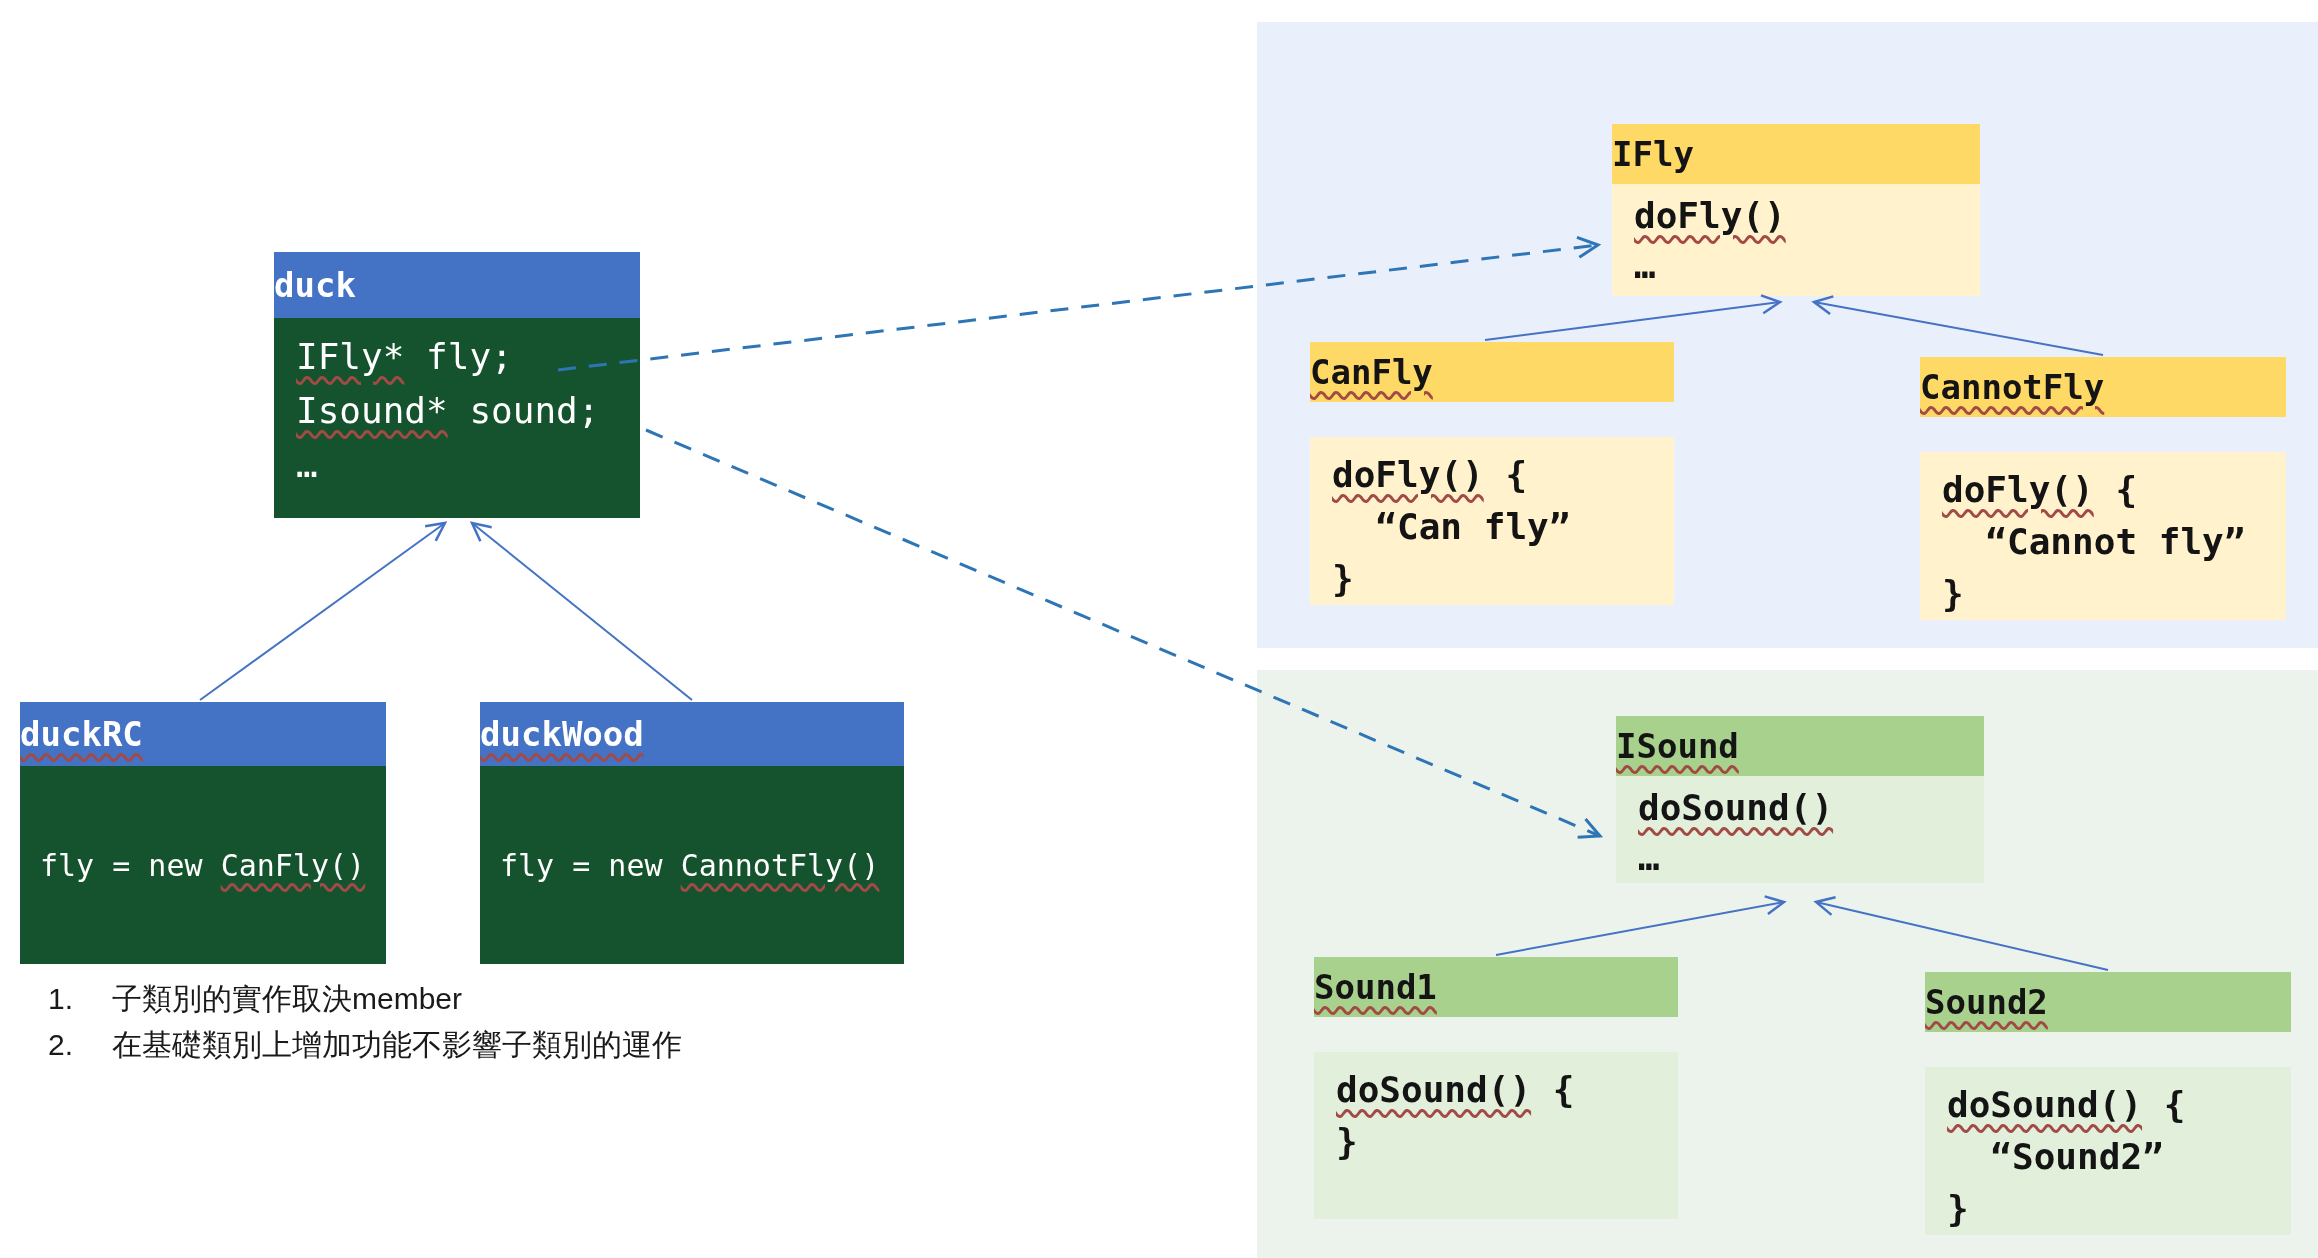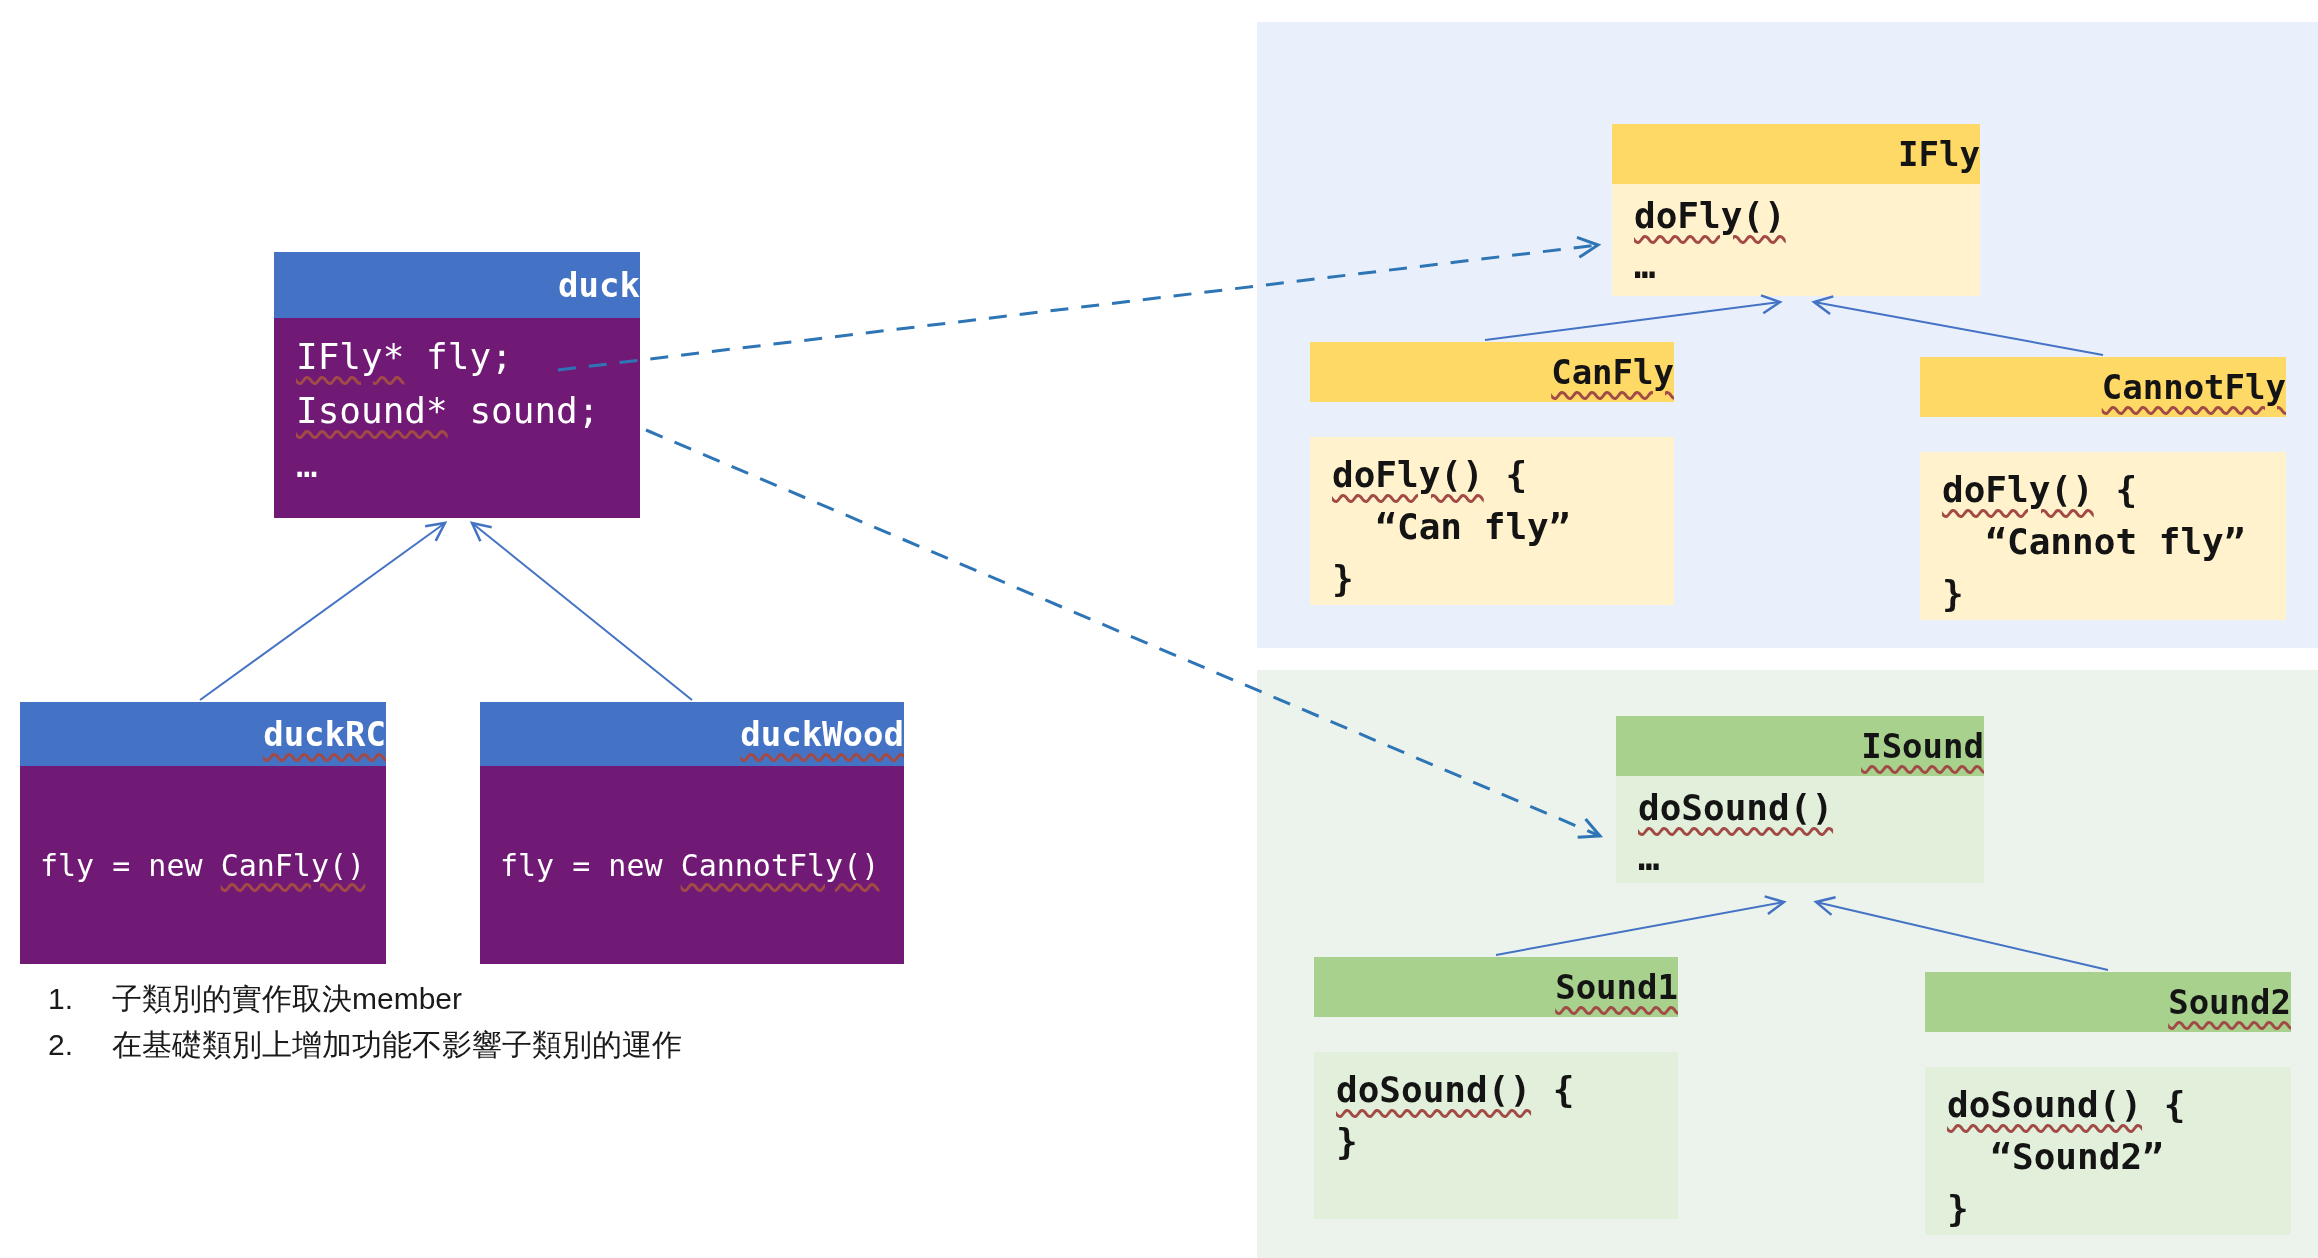--- a/index.html
+++ b/index.html
@@ -13,26 +13,26 @@
   }
 
   
   .panel { position: absolute; }
   #panel-fly   { left: 1257px; top: 22px;  width: 1061px; height: 626px; background: #e9effb; }
   #panel-sound { left: 1257px; top: 670px; width: 1061px; height: 588px; background: #ebf3ec; }
 
   
   .class-box { position: absolute; display: flex; flex-direction: column; }
   .hd {
-    display: flex; align-items: center; justify-content: flex-end;
-    font-weight: bold; font-size: 34px; flex: 0 0 auto; padding-left: 35px;
+    display: flex; align-items: center; justify-content: flex-start;
+    font-weight: bold; font-size: 34px; flex: 0 0 auto;
   }
   .bd { flex: 1 1 auto; }
   .blue   .hd { background: #4472c4; color: #ffffff; }
-  .blue   .bd { background: #701a75; color: #ffffff; }
+  .blue   .bd { background: #14532d; color: #ffffff; }
   .yellow .hd { background: #ffd966; color: #141414; }
   .yellow .bd { background: #fff2cc; color: #141414; }
   .green  .hd { background: #a9d18e; color: #141414; }
   .green  .bd { background: #e2efda; color: #141414; }
 
   .code-line { white-space: pre; }
 
   
   .sq {
     text-decoration: underline;

